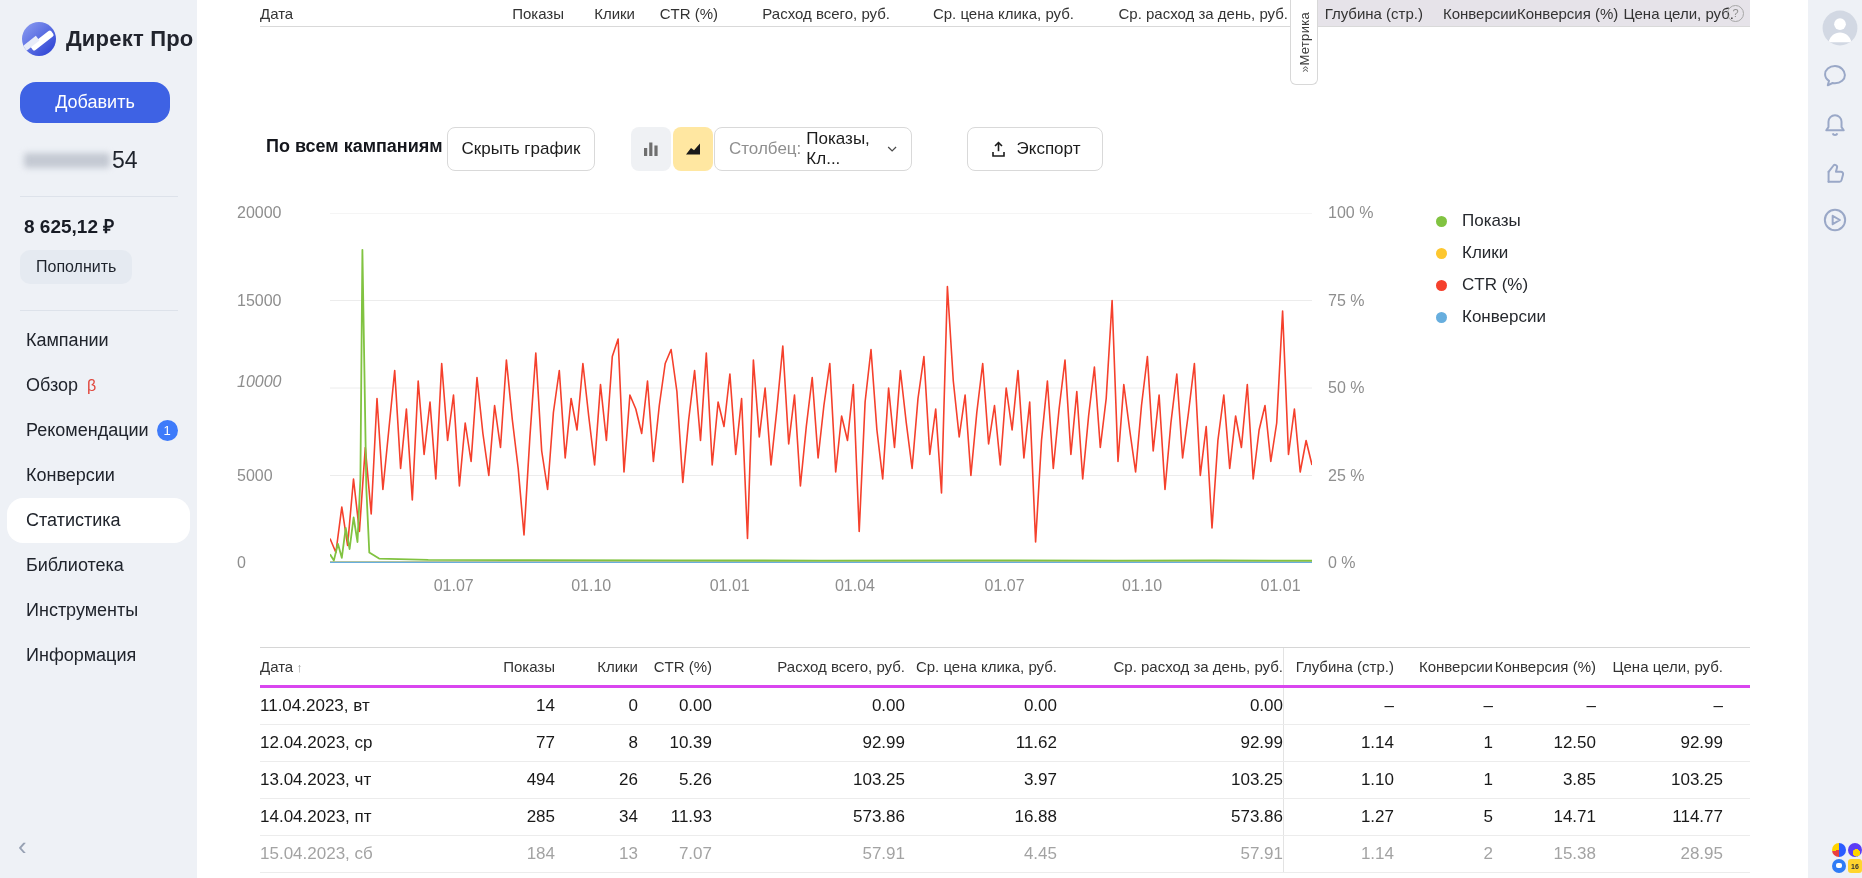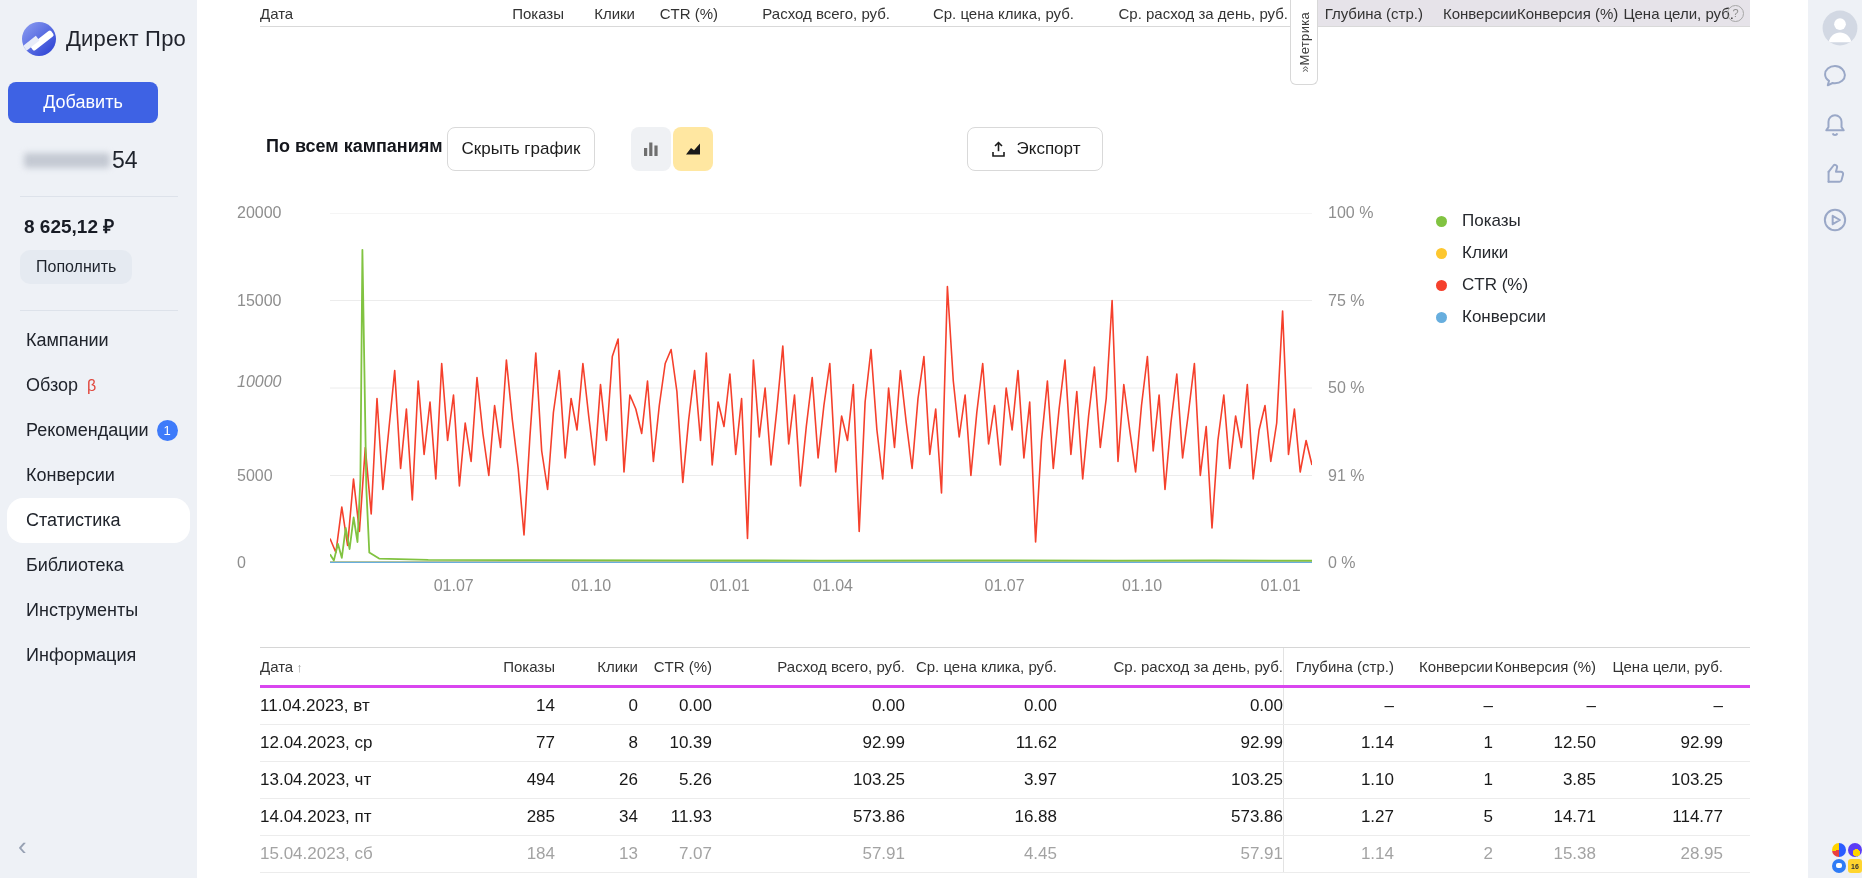--- a/index.html
+++ b/index.html
@@ -3,23 +3,23 @@
 <meta charset="utf-8">
 <style>
   html,body{margin:0;padding:0;width:1862px;height:878px;overflow:hidden;
     font-family:"Liberation Sans",sans-serif;background:#fff;color:#1a1a1a;position:relative}
   
   .sidebar{position:absolute;left:0;top:0;width:197px;height:878px;background:#eef1f6;z-index:5}
   .logo{position:absolute;left:22px;top:22px;display:flex;align-items:center;gap:10px}
   .logo-badge{width:34px;height:34px;border-radius:50%;background:linear-gradient(135deg,#8fa0f2 0%,#3a4fd8 80%);position:relative;overflow:hidden}
   .logo-badge::before{content:"";position:absolute;left:7px;top:15px;width:26px;height:7px;background:#fff;transform:rotate(-38deg);border-radius:2px}
   .logo-badge::after{content:"";position:absolute;left:-4px;top:20px;width:22px;height:6px;background:#e8ecf9;transform:rotate(-38deg)}
-  .logo-text{font-size:22px;font-weight:normal;color:#21242d;letter-spacing:.2px}
-  .add-btn{position:absolute;left:8px;top:82px;width:150px;height:41px;background:#3e62e4;color:#fff;
-    border:none;border-radius:8px;font-size:18px;font-family:inherit;cursor:pointer}
+  .logo-text{font-size:22px;font-weight:bold;color:#21242d;letter-spacing:.2px}
+  .add-btn{position:absolute;left:20px;top:82px;width:150px;height:41px;background:#3e62e4;color:#fff;
+    border:none;border-radius:16px;font-size:18px;font-family:inherit;cursor:pointer}
   .account{position:absolute;left:24px;top:147px;display:flex;align-items:center;font-size:23px;color:#1d222b}
   .blurred{display:inline-block;width:86px;height:15px;background:#b6bcc7;border-radius:3px;filter:blur(3px);opacity:.75;margin-right:2px}
   .sb-divider{position:absolute;left:20px;width:158px;height:1px;background:#dde2ea}
   .balance{position:absolute;left:24px;top:213px;font-size:19px;font-weight:bold;color:#181c25}
   .topup-btn{position:absolute;left:20px;top:250px;height:34px;padding:0 16px;background:#e5eaf1;color:#1d222b;
     border:none;border-radius:10px;font-size:16px;font-family:inherit;cursor:pointer}
   .menu{position:absolute;left:0;top:318px;width:197px}
   .menu-item{position:relative;height:45px;display:flex;align-items:center;padding-left:26px;font-size:18px;color:#20242c;cursor:pointer}
   .menu-item.active{background:#fff;border-radius:16px;margin:0 7px;padding-left:19px}
   .beta{color:#e0443a;font-size:16px;margin-left:9px}
@@ -175,20 +175,27 @@
           <rect x="6.2" y="1.5" width="3.2" height="13.5" fill="#6f6f6f"></rect>
           <rect x="11.4" y="4.5" width="3.2" height="10.5" fill="#6f6f6f"></rect>
         </svg>
     </div>
     <div class="tg tg-area">
       <svg width="16" height="16" viewBox="0 0 16 16">
           <polygon points="1,13.5 6,7 9,9.3 15,2.5 15,13.5" fill="#1a1a1a"></polygon>
         </svg>
     </div>
   </div>
+  <div class="btn col-select">
+    <span class="lab">Столбец:</span>
+    <span class="val">Показы, Кл...</span>
+    <svg width="13" height="8" viewBox="0 0 13 8">
+        <polyline points="1.5,1.5 6.5,6.5 11.5,1.5" fill="none" stroke="#4a4a4a" stroke-width="1.6"></polyline>
+      </svg>
+  </div>
   <button class="btn export-btn">
     <svg width="17" height="17" viewBox="0 0 17 17" fill="none" stroke="#1c1c1c" stroke-width="1.6">
         <path d="M3 11v4h11v-4"></path>
         <path d="M8.5 1.8v8.4"></path>
         <path d="M5 5l3.5-3.4L12 5"></path>
       </svg>
     <span>Экспорт</span>
   </button>
 
   <div class="plot-wrap">
@@ -206,30 +213,30 @@
   </div>
   <div id="yleft">
       <div class="ytick left" style="top: 554px;">0</div>
       <div class="ytick left" style="top: 466.5px;">5000</div>
       <div class="ytick left" style="top: 373px; font-style: italic;">10000</div>
       <div class="ytick left" style="top: 291.5px;">15000</div>
       <div class="ytick left" style="top: 204px;">20000</div>
     </div>
   <div id="yright">
       <div class="ytick right" style="top: 554px;">0 %</div>
-      <div class="ytick right" style="top: 466.5px;">91 %</div>
+      <div class="ytick right" style="top: 466.5px;">25 %</div>
       <div class="ytick right" style="top: 379px;">50 %</div>
       <div class="ytick right" style="top: 291.5px;">75 %</div>
       <div class="ytick right" style="top: 204px;">100 %</div>
     </div>
   <div id="xlabels">
       <div class="xtick" style="left: 221.732px;">01.07</div>
       <div class="xtick" style="left: 359.212px;">01.10</div>
       <div class="xtick" style="left: 497.674px;">01.01</div>
-      <div class="xtick" style="left: 601px;">01.04</div>
+      <div class="xtick" style="left: 623px;">01.04</div>
       <div class="xtick" style="left: 772.634px;">01.07</div>
       <div class="xtick" style="left: 910.114px;">01.10</div>
       <div class="xtick" style="left: 1048.58px;">01.01</div>
     </div>
   <div class="legend" id="legend">
       <div class="legend-item">
         <span class="legend-dot" style="background: rgb(129, 195, 65);"></span>
         <span class="legend-label">Показы</span>
       </div>
       <div class="legend-item">

